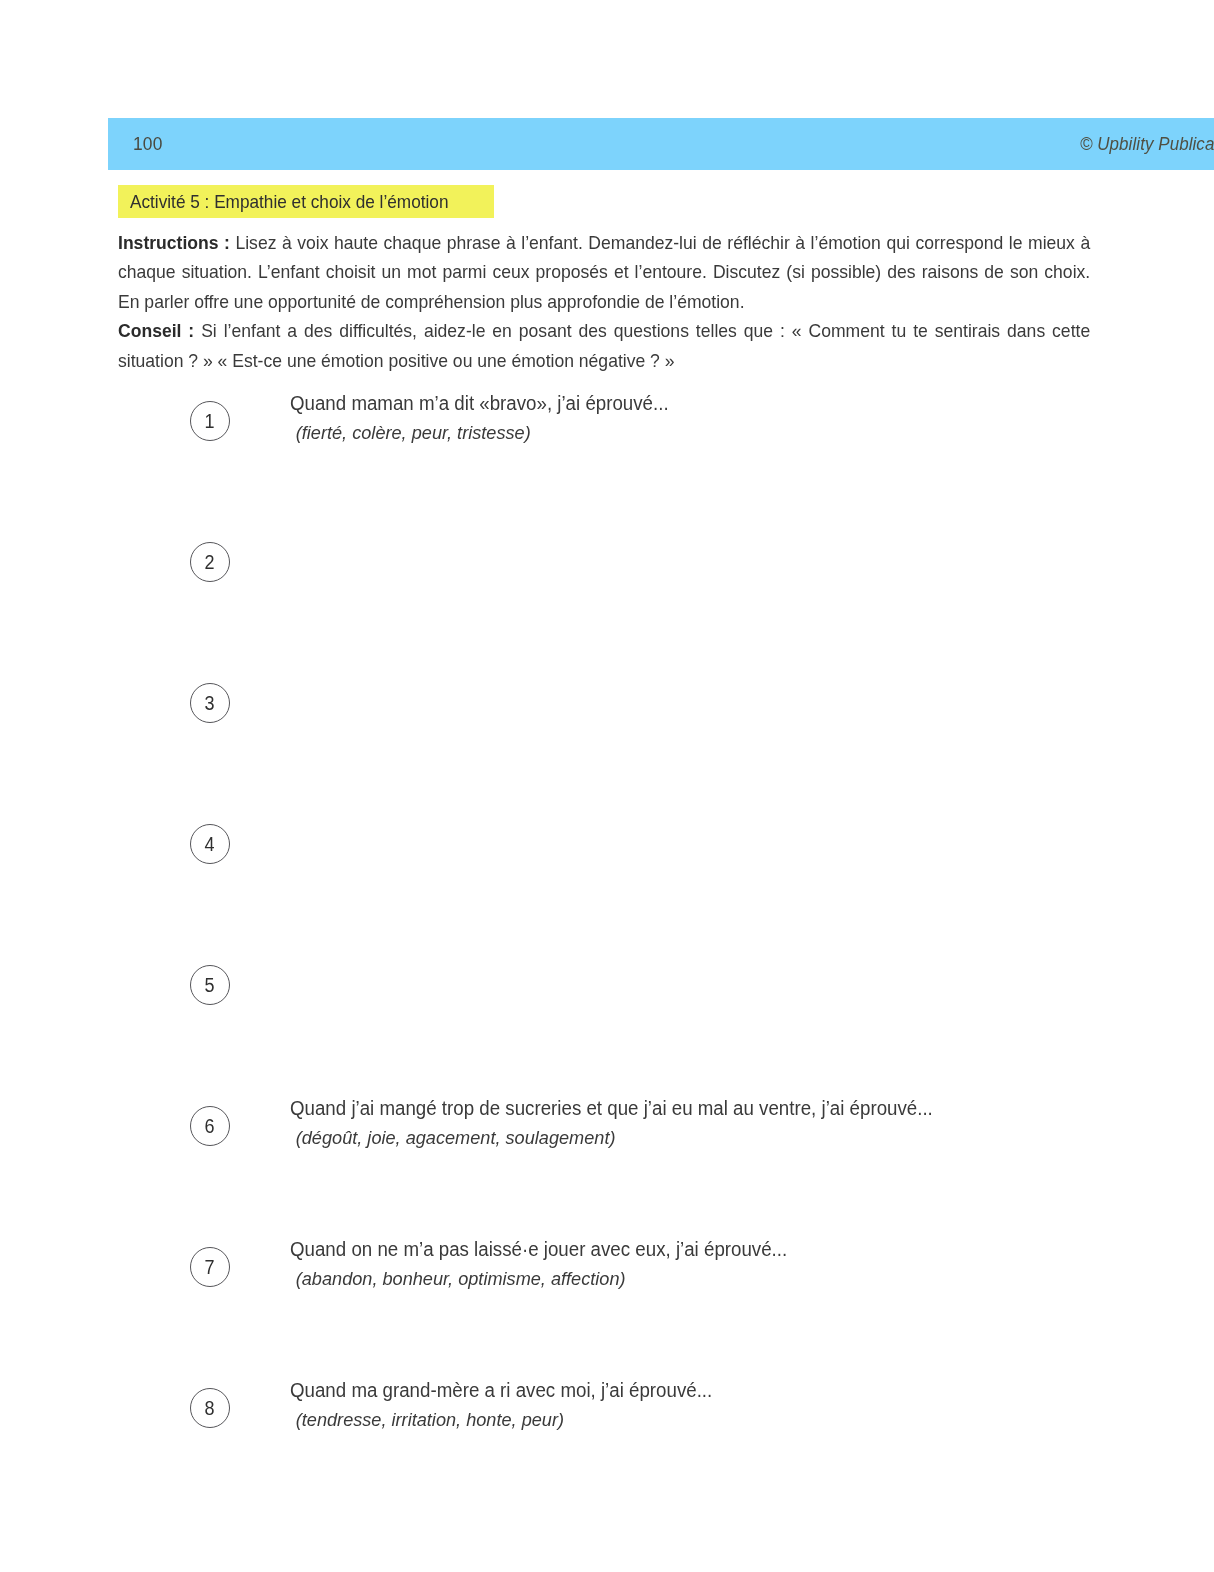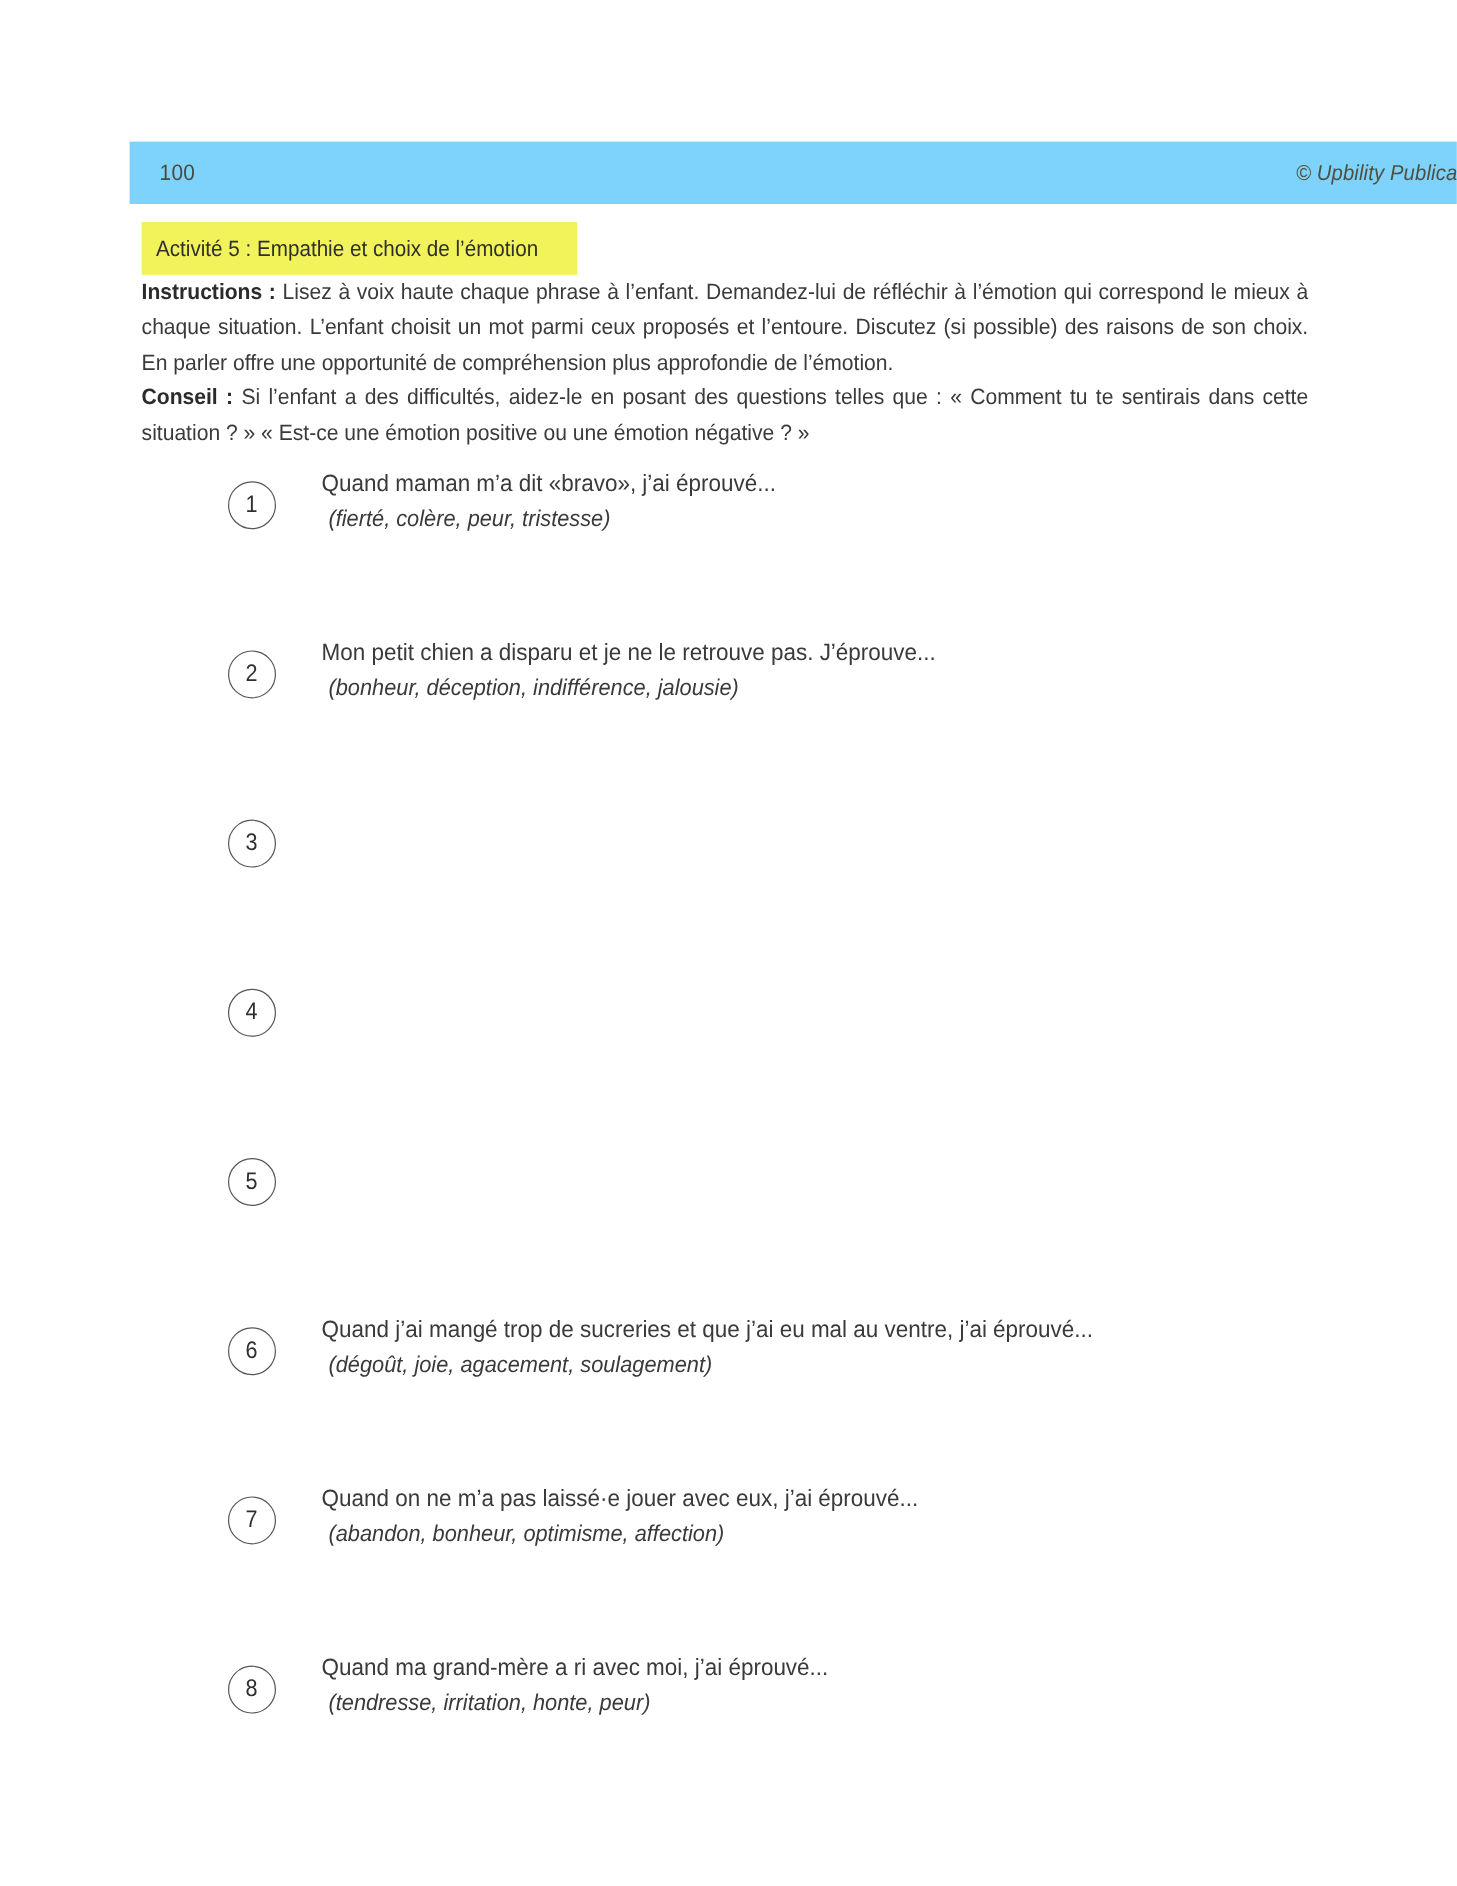--- a/index.html
+++ b/index.html
@@ -52,25 +52,25 @@
     letter-spacing: 0.1px;
     transform: scaleX(0.94);
     transform-origin: right center;
   }
 
   
   .activity-chip {
     position: absolute;
     left: 118px;
     top: 185px;
-    height: 44px;
+    height: 33px;
     background: #f2f25a;
     display: inline-flex;
     align-items: center;
-    padding: 0 9px 0 12px;
+    padding: 0 22px 0 12px;
     box-sizing: border-box;
   }
   .activity-chip-text {
     font-size: 18.5px;
     color: #2f2f2f;
     white-space: nowrap;
     transform: scaleX(0.93);
     transform-origin: left center;
   }
 
@@ -124,21 +124,21 @@
     justify-content: center;
   }
   .item-bullet-num {
     font-size: 20px;
     color: #2f2f2f;
     line-height: 1;
     transform: scaleX(0.9) translateY(-0.5px);
   }
   .item-body {
     position: absolute;
-    left: 268px;
+    left: 290px;
     top: 0;
     right: 40px;
   }
   .item-prompt {
     font-size: 19.6px;
     line-height: 29px;
     color: #3a3a3a;
     white-space: nowrap;
     transform: scaleX(0.955);
     transform-origin: left top;
@@ -180,24 +180,20 @@
     </div>
     <div class="item-body">
       <div class="item-prompt">Quand maman m’a dit «bravo», j’ai éprouvé...</div>
       <div class="item-options">(fierté, colère, peur, tristesse)</div>
     </div>
   </div>
       <div class="item">
     <div class="item-bullet">
       <span class="item-bullet-num">2</span>
     </div>
-    <div class="item-body">
-      <div class="item-prompt">Mon petit chien a disparu et je ne le retrouve pas. J’éprouve...</div>
-      <div class="item-options">(bonheur, déception, indifférence, jalousie)</div>
-    </div>
   </div>
       <div class="item">
     <div class="item-bullet">
       <span class="item-bullet-num">3</span>
     </div>
   </div>
       <div class="item">
     <div class="item-bullet">
       <span class="item-bullet-num">4</span>
     </div>

